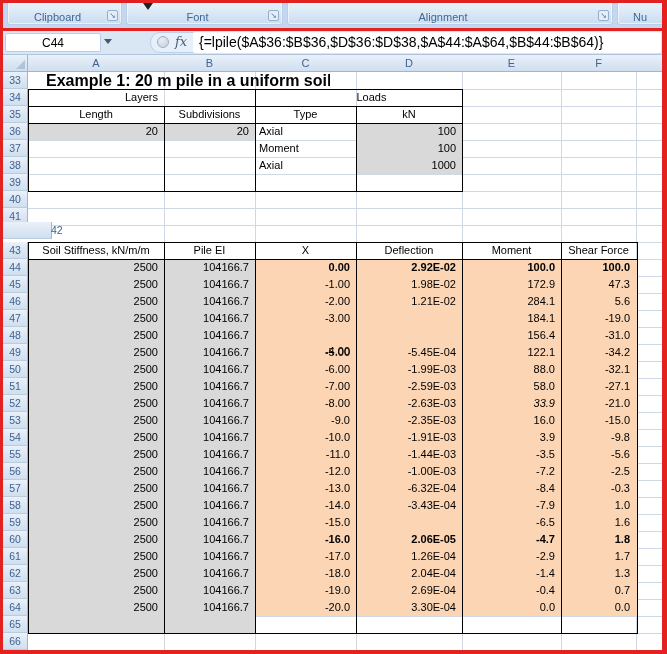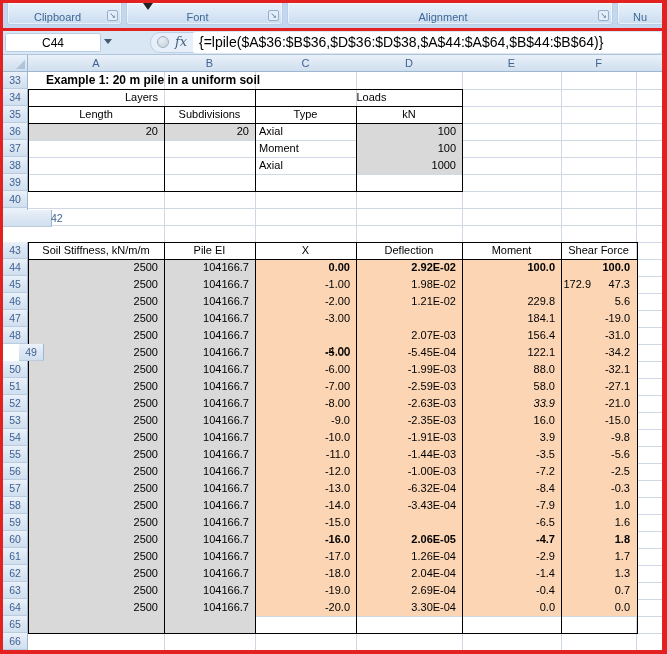--- a/index.html
+++ b/index.html
@@ -61,21 +61,21 @@
 
   .gline { background:#D0D7E5; z-index:1; }
   .fill  { z-index:2; }
   .bline { background:#000; z-index:3; }
   .celltext { z-index:4; font-size:11px; line-height:17px; height:17px; white-space:nowrap;
               overflow:hidden; }
   .ra { text-align:right; padding-right:6px; }
   .la { text-align:left; padding-left:4px; }
   .ca { text-align:center; }
   .bold { font-weight:bold; }
-  #title33 { font-size:12px; font-weight:bold; z-index:4;padding-left:16px; }
+  #title33 { font-size:16px; font-weight:bold; z-index:4;padding-left:16px; }
 </style>
 </head>
 <body>
 
 <div id="stage">
 
   <div id="ribbon" class="abs">
       <div class="rgroup" style="left: 4px; width: 115px;">
         <div class="rlabel">Clipboard</div>
         <div class="launcher">↘</div>
@@ -167,28 +167,28 @@
       <div class="abs colhdr" style="left: 633px; width: 27px;"></div>
       <div class="abs rowhdr" style="top: 17px;">33</div>
       <div class="abs rowhdr" style="top: 34px;">34</div>
       <div class="abs rowhdr" style="top: 51px;">35</div>
       <div class="abs rowhdr" style="top: 68px;">36</div>
       <div class="abs rowhdr" style="top: 85px;">37</div>
       <div class="abs rowhdr" style="top: 102px;">38</div>
       <div class="abs rowhdr" style="top: 119px;">39</div>
       <div class="abs rowhdr" style="top: 136px;">40</div>
       <div class="abs rowhdr" style="top: 153px;">41</div>
-      <div class="abs rowhdr" style="top: 155px; padding-left: 48px;">42</div>
+      <div class="abs rowhdr" style="top: 167px; padding-left: 48px;">42</div>
       <div class="abs rowhdr" style="top: 187px;">43</div>
       <div class="abs rowhdr" style="top: 204px;">44</div>
       <div class="abs rowhdr" style="top: 221px;">45</div>
       <div class="abs rowhdr" style="top: 238px;">46</div>
       <div class="abs rowhdr" style="top: 255px;">47</div>
       <div class="abs rowhdr" style="top: 272px;">48</div>
-      <div class="abs rowhdr" style="top: 289px; margin-left: 16px;">49</div>
+      <div class="abs rowhdr" style="top: 289px;">49</div>
       <div class="abs rowhdr" style="top: 306px;">50</div>
       <div class="abs rowhdr" style="top: 323px;">51</div>
       <div class="abs rowhdr" style="top: 340px;">52</div>
       <div class="abs rowhdr" style="top: 357px;">53</div>
       <div class="abs rowhdr" style="top: 374px;">54</div>
       <div class="abs rowhdr" style="top: 391px;">55</div>
       <div class="abs rowhdr" style="top: 408px;">56</div>
       <div class="abs rowhdr" style="top: 425px;">57</div>
       <div class="abs rowhdr" style="top: 442px;">58</div>
       <div class="abs rowhdr" style="top: 459px;">59</div>
@@ -237,37 +237,36 @@
       <div class="abs celltext ra" style="left: 25px; top: 204px; width: 136px;">2500</div>
       <div class="abs celltext ra" style="left: 161px; top: 204px; width: 91px;">104166.7</div>
       <div class="abs celltext ra bold" style="left: 252px; top: 204px; width: 101px;">0.00</div>
       <div class="abs celltext ra bold" style="left: 353px; top: 204px; width: 106px;">2.92E-02</div>
       <div class="abs celltext ra bold" style="left: 459px; top: 204px; width: 99px;">100.0</div>
       <div class="abs celltext ra bold" style="left: 558px; top: 204px; width: 75px;">100.0</div>
       <div class="abs celltext ra" style="left: 25px; top: 221px; width: 136px;">2500</div>
       <div class="abs celltext ra" style="left: 161px; top: 221px; width: 91px;">104166.7</div>
       <div class="abs celltext ra" style="left: 252px; top: 221px; width: 101px;">-1.00</div>
       <div class="abs celltext ra" style="left: 353px; top: 221px; width: 106px;">1.98E-02</div>
-      <div class="abs celltext ra" style="left: 459px; top: 221px; width: 99px; margin-left: 36px;">172.9</div>
+      <div class="abs celltext ra" style="left: 459px; top: 221px; width: 99px;">172.9</div>
       <div class="abs celltext ra" style="left: 558px; top: 221px; width: 75px;">47.3</div>
       <div class="abs celltext ra" style="left: 25px; top: 238px; width: 136px;">2500</div>
       <div class="abs celltext ra" style="left: 161px; top: 238px; width: 91px;">104166.7</div>
       <div class="abs celltext ra" style="left: 252px; top: 238px; width: 101px;">-2.00</div>
       <div class="abs celltext ra" style="left: 353px; top: 238px; width: 106px;">1.21E-02</div>
-      <div class="abs celltext ra" style="left: 459px; top: 238px; width: 99px;">229.8</div>
+      <div class="abs celltext ra" style="left: 459px; top: 238px; width: 99px;">284.1</div>
       <div class="abs celltext ra" style="left: 558px; top: 238px; width: 75px;">5.6</div>
       <div class="abs celltext ra" style="left: 25px; top: 255px; width: 136px;">2500</div>
       <div class="abs celltext ra" style="left: 161px; top: 255px; width: 91px;">104166.7</div>
       <div class="abs celltext ra" style="left: 252px; top: 255px; width: 101px;">-3.00</div>
       <div class="abs celltext ra" style="left: 459px; top: 255px; width: 99px;">184.1</div>
       <div class="abs celltext ra" style="left: 558px; top: 255px; width: 75px;">-19.0</div>
       <div class="abs celltext ra" style="left: 25px; top: 272px; width: 136px;">2500</div>
       <div class="abs celltext ra" style="left: 161px; top: 272px; width: 91px;">104166.7</div>
       <div class="abs celltext ra" style="left: 252px; top: 288px; width: 101px; text-align: right;">-4.00</div>
-      <div class="abs celltext ra" style="left: 353px; top: 272px; width: 106px;">2.07E-03</div>
       <div class="abs celltext ra" style="left: 459px; top: 272px; width: 99px;">156.4</div>
       <div class="abs celltext ra" style="left: 558px; top: 272px; width: 75px;">-31.0</div>
       <div class="abs celltext ra" style="left: 25px; top: 289px; width: 136px;">2500</div>
       <div class="abs celltext ra" style="left: 161px; top: 289px; width: 91px;">104166.7</div>
       <div class="abs celltext ra" style="left: 252px; top: 289px; width: 101px;">-5.00</div>
       <div class="abs celltext ra" style="left: 353px; top: 289px; width: 106px;">-5.45E-04</div>
       <div class="abs celltext ra" style="left: 459px; top: 289px; width: 99px;">122.1</div>
       <div class="abs celltext ra" style="left: 558px; top: 289px; width: 75px;">-34.2</div>
       <div class="abs celltext ra" style="left: 25px; top: 306px; width: 136px;">2500</div>
       <div class="abs celltext ra" style="left: 161px; top: 306px; width: 91px;">104166.7</div>

